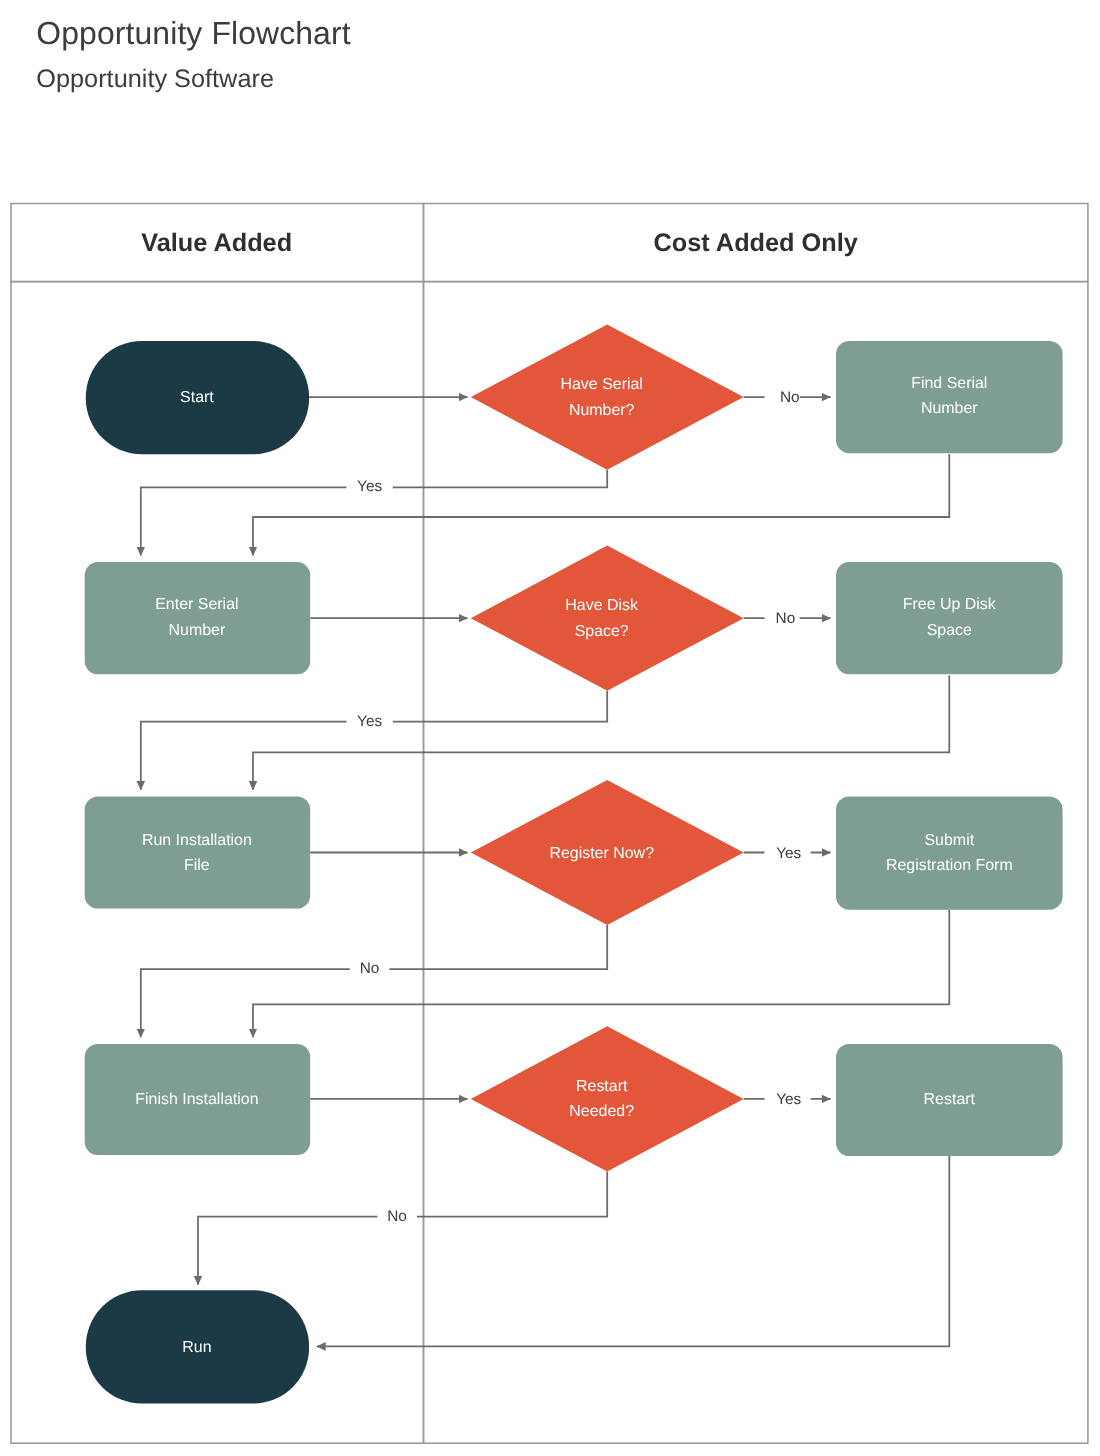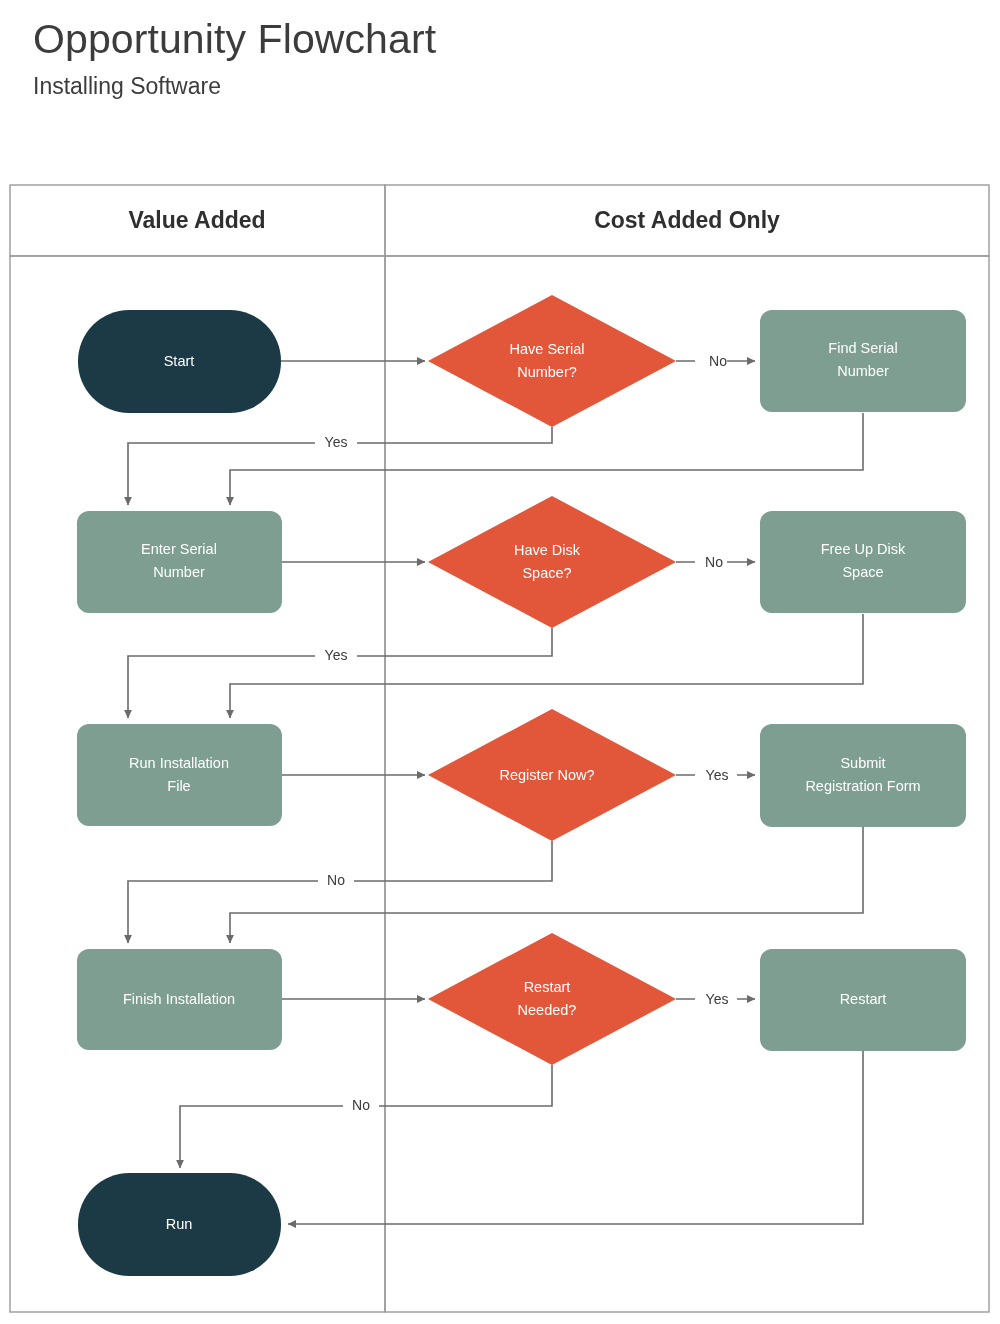--- a/index.html
+++ b/index.html
@@ -19,21 +19,21 @@
     width: 1000px;
     height: 1324px;
   }
   .header-block {
     position: absolute;
     left: 33px;
     top: 14px;
     width: 940px;
   }
   #doc-title {
-    font-size: 41px;
+    font-size: 29px;
     font-weight: 400;
     color: #3c3c3c;
     line-height: 1.22;
     letter-spacing: 0.1px;
     margin: 0;
     padding: 0;
   }
   #doc-subtitle {
     font-size: 23px;
     font-weight: 400;
@@ -88,21 +88,21 @@
     fill: none;
   }
 </style>
 </head>
 <body>
 
 <div id="page">
 
   <div class="header-block">
     <h1 id="doc-title">Opportunity Flowchart</h1>
-    <h2 id="doc-subtitle">Installing Software</h2>
+    <h2 id="doc-subtitle">Opportunity Software</h2>
   </div>
 
   <svg id="flow-canvas" width="1000" height="1324" viewBox="0 0 1000 1324">
     <defs>
       <marker id="arrow-right" markerWidth="9" markerHeight="9" refX="8" refY="4.5" orient="auto" markerUnits="userSpaceOnUse">
         <path d="M0,0.6 L8.4,4.5 L0,8.4 Z" fill="#6b6b6b"></path>
       </marker>
       <marker id="arrow-down" markerWidth="9" markerHeight="9" refX="8" refY="4.5" orient="auto" markerUnits="userSpaceOnUse">
         <path d="M0,0.6 L8.4,4.5 L0,8.4 Z" fill="#6b6b6b"></path>
       </marker>

